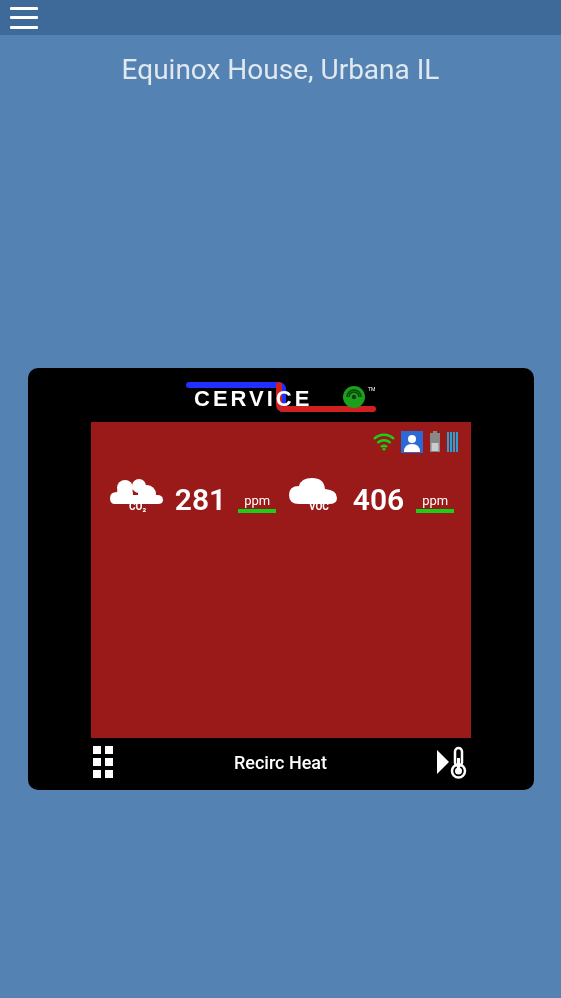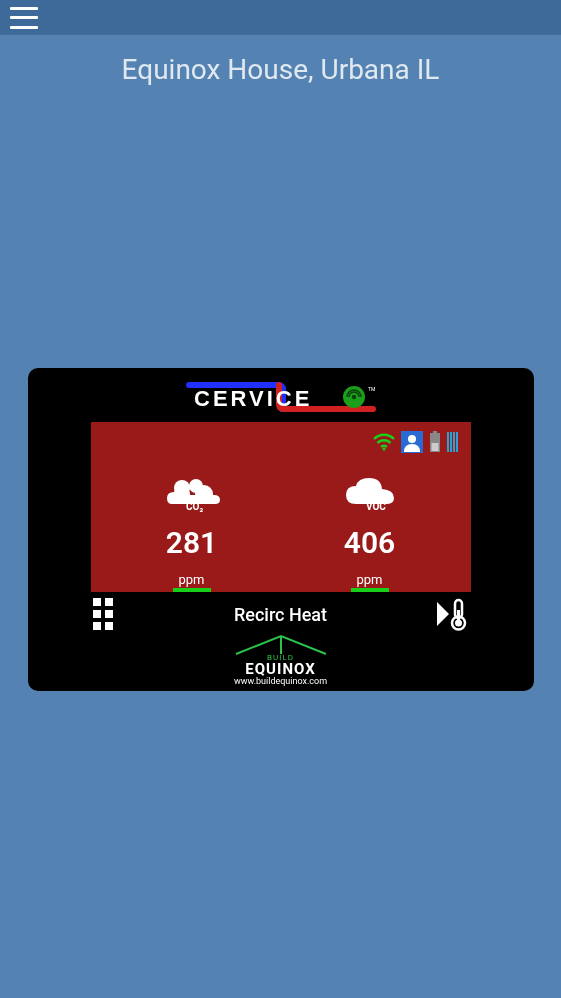--- a/index.html
+++ b/index.html
@@ -33,21 +33,21 @@
   }
   .page-title {
     text-align: center;
     font-size: 28px;
     font-weight: 400;
     color: #e0e8f0;
     margin-top: 18px;
   }
   .device-panel {
     width: 506px;
-    height: 323px;
+    height: 422px;
     background: #000;
     border-radius: 10px;
     margin: 282px auto 0;
     position: relative;
     padding: 14px 18px 8px;
     display: flex;
     flex-direction: column;
   }
   .logo-row {
     text-align: center;
@@ -70,23 +70,24 @@
     margin-bottom: 6px;
   }
   .detail-row {
     display: flex;
     justify-content: space-around;
     align-items: flex-end;
     margin-top: 18px;
   }
   .detail-col {
     display: flex;
-    flex-direction: column;
+    flex-direction: row;
     align-items: center;
     min-width: 64px;
+    gap: 12px;
   }
   .icon-slot { height: 48px; display:flex; align-items:center; justify-content:center; }
   .val-large {
     font-size: 30px;
     font-weight: 600;
     color: #fff;
     line-height: 1;
     margin-top: 8px;
     white-space: nowrap;
   }
@@ -236,23 +237,14 @@
     <div class="mode-label">Recirc Heat</div>
     <svg width="36" height="36" viewBox="0 0 36 36" style="cursor:pointer">
       <polygon points="2,6 14,18 2,30" fill="#fff"></polygon>
       <rect x="20" y="4" width="7" height="18" rx="3.5" fill="none" stroke="#fff" stroke-width="2.5"></rect>
       <circle cx="23.5" cy="27" r="6.5" fill="none" stroke="#fff" stroke-width="2.5"></circle>
       <circle cx="23.5" cy="27" r="3.5" fill="#fff"></circle>
       <rect x="22" y="14" width="3" height="10" fill="#fff"></rect>
     </svg>
   </div>
 
-  <div class="footer-logo">
-    <svg width="110" height="22" viewBox="0 0 110 22" style="display:block;margin:0 auto -2px">
-      <path d="M10 20 L55 2 L100 20" fill="none" stroke="#2bc24a" stroke-width="2"></path>
-      <line x1="55" y1="2" x2="55" y2="20" stroke="#2bc24a" stroke-width="2"></line>
-    </svg>
-    <div class="footer-build">BUILD</div>
-    <div class="footer-brand">EQUINOX</div>
-    <div class="footer-url">www.buildequinox.com</div>
-  </div>
 
 </div>
 
 </body></html>

